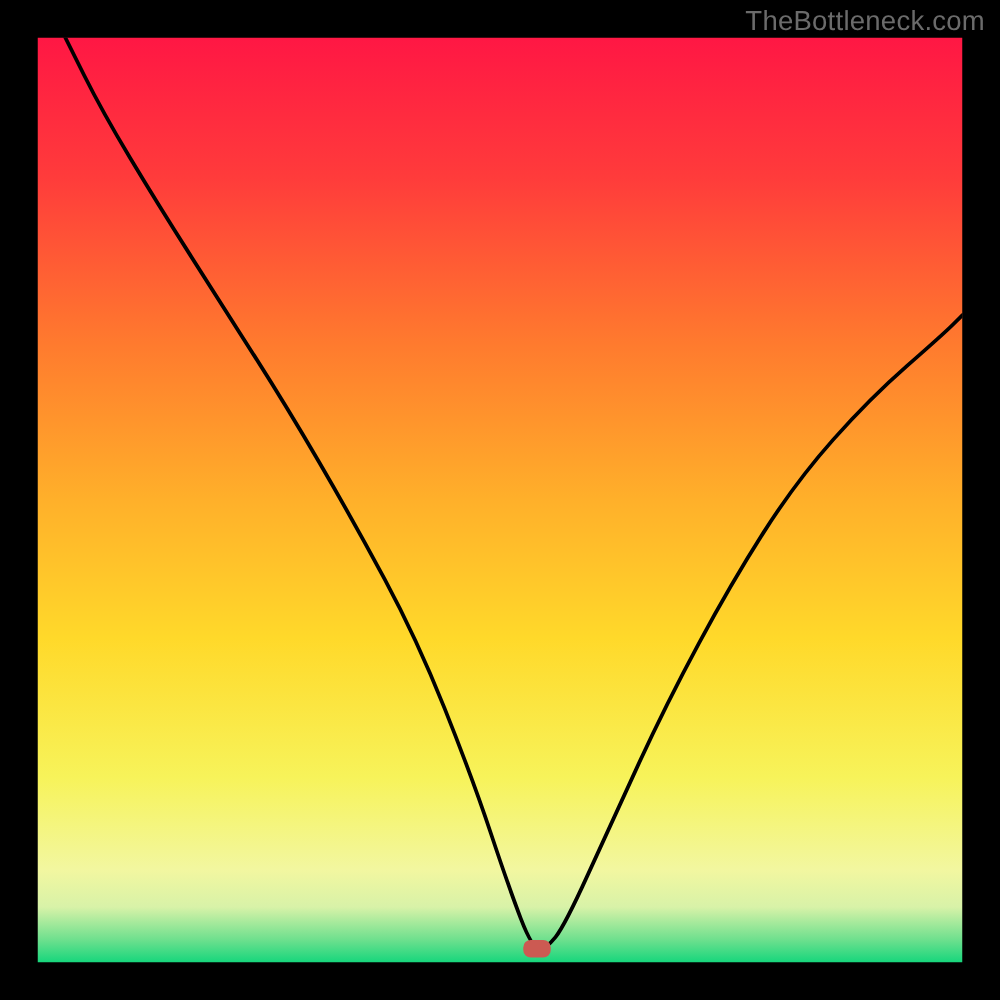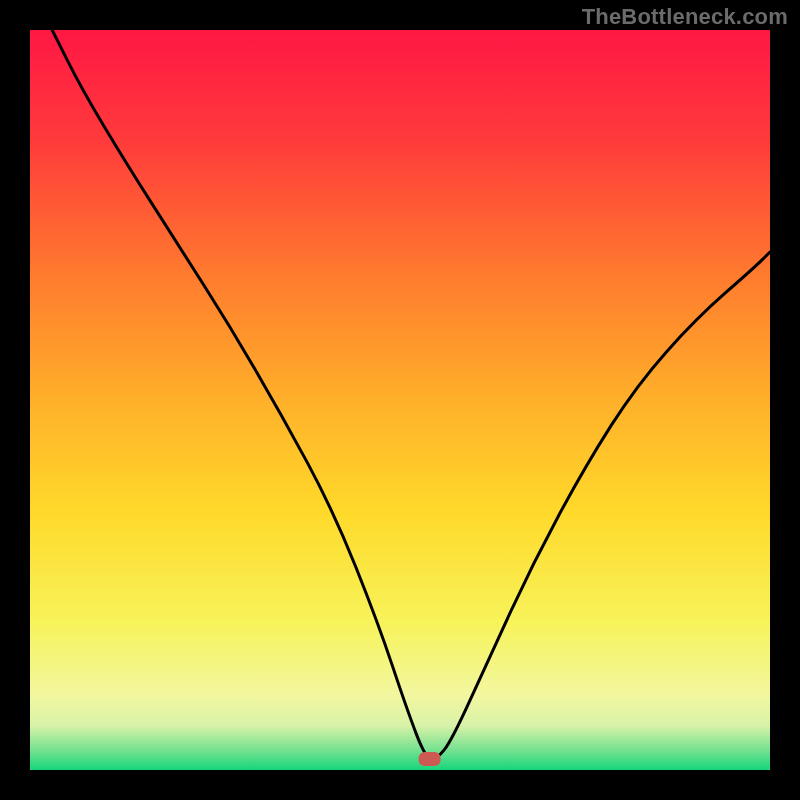--- a/index.html
+++ b/index.html
@@ -16,21 +16,21 @@
     top: 0; left: 0;
     width: 800px; height: 800px;
     background: #000;
   }
   .watermark {
     position: absolute;
     top: 4px;
     right: 12px;
     color: #6b6b6b;
     font-size: 22px;
-    font-weight: 700;
+    font-weight: 400;
     letter-spacing: 0.2px;
     user-select: none;
   }
   svg.plot {
     position: absolute;
     top: 30px;
     left: 30px;
     width: 740px;
     height: 740px;
     display: block;

